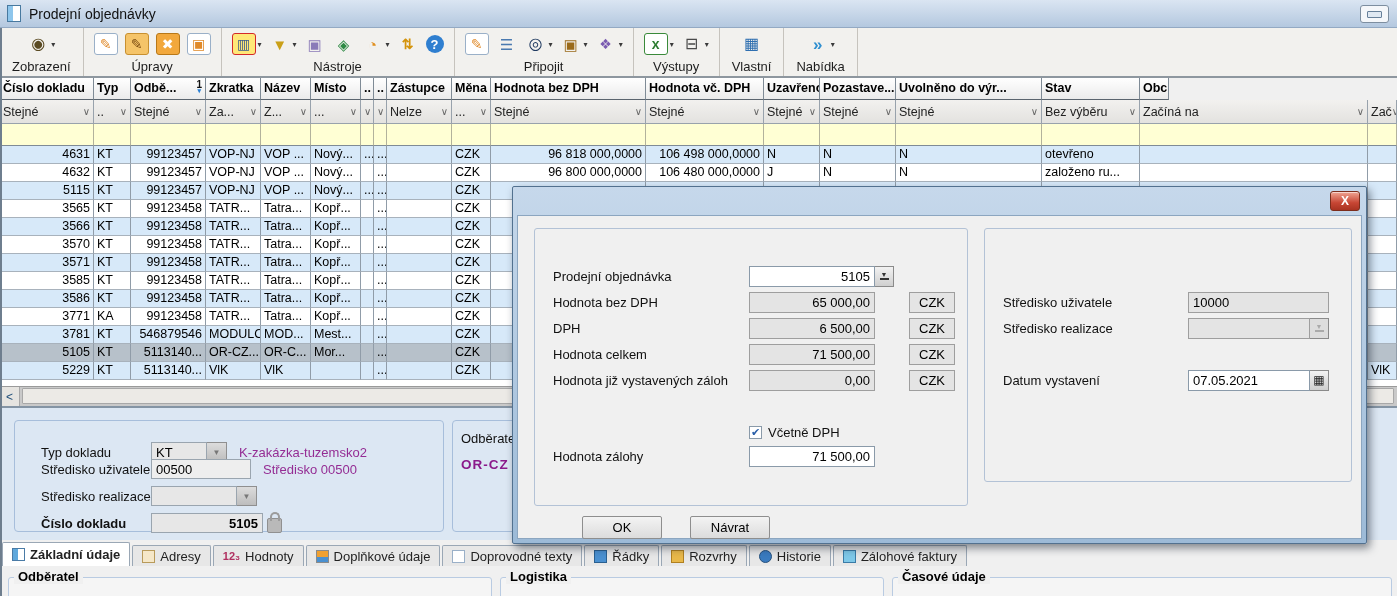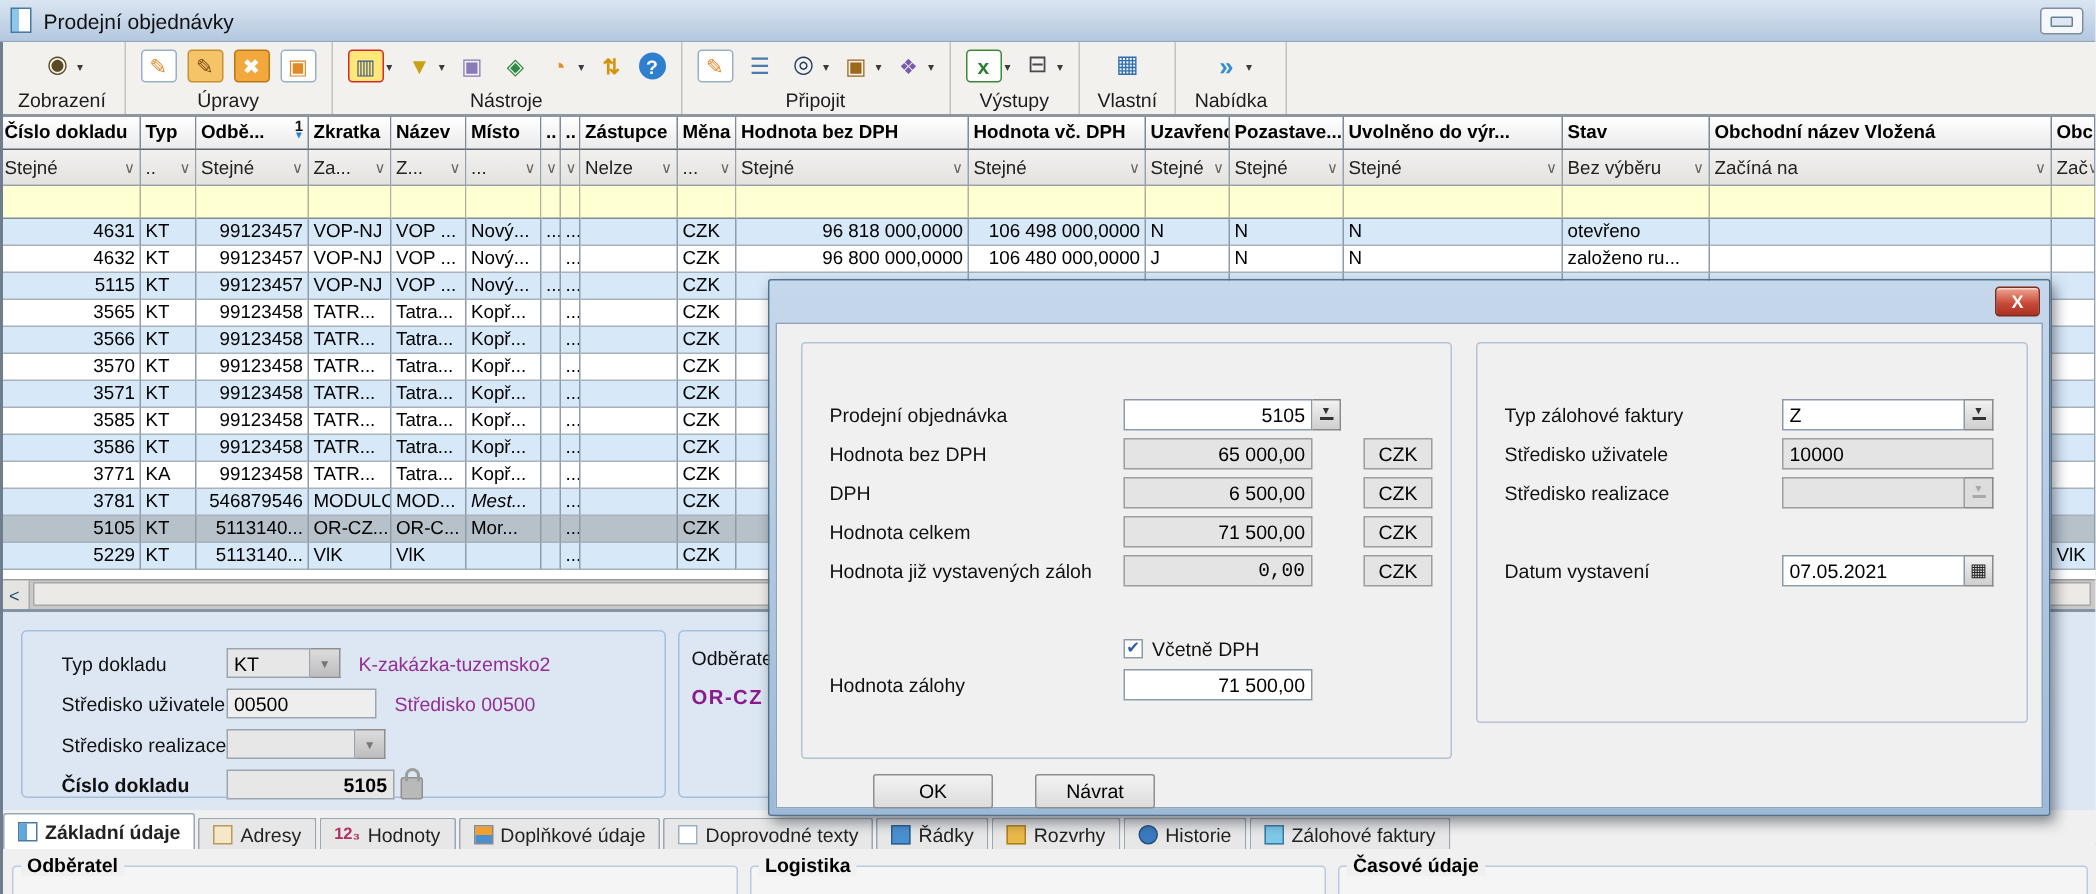--- a/index.html
+++ b/index.html
@@ -343,23 +343,20 @@
       </div>
       <div class="th" style="width: 76px;">
         <span>Pozastave...</span>
       </div>
       <div class="th" style="width: 146px;">
         <span>Uvolněno do výr...</span>
       </div>
       <div class="th" style="width: 98px;">
         <span>Stav</span>
       </div>
-      <div class="th" style="width: 228px;">
-        <span>Obchodní název Vložená</span>
-      </div>
       <div class="th" style="width: 29px;">
         <span>Obch</span>
       </div>
     </div>
   <div class="grow" id="tfilter">
       <div class="fc" style="width: 94px;">
         <span>Stejné</span>
         <span class="chev">∨</span>
       </div>
       <div class="fc" style="width: 37px;">
@@ -651,21 +648,21 @@
         <div class="td" style="width: 98px;"></div>
         <div class="td" style="width: 228px;"></div>
         <div class="td" style="width: 29px;"></div>
       </div>
       <div class="tr blue">
         <div class="td num" style="width: 94px;">3781</div>
         <div class="td" style="width: 37px;">KT</div>
         <div class="td num" style="width: 75px;">546879546</div>
         <div class="td" style="width: 55px;">MODULO</div>
         <div class="td" style="width: 50px;">MOD...</div>
-        <div class="td" style="width: 50px; font-style: italic;">Mest...</div>
+        <div class="td" style="width: 50px;">Mest...</div>
         <div class="td" style="width: 13px;"></div>
         <div class="td" style="width: 13px;">...</div>
         <div class="td" style="width: 65px;"></div>
         <div class="td" style="width: 39px;">CZK</div>
         <div class="td num" style="width: 155px;"></div>
         <div class="td num" style="width: 118px;"></div>
         <div class="td" style="width: 56px;"></div>
         <div class="td" style="width: 76px;"></div>
         <div class="td" style="width: 146px;"></div>
         <div class="td" style="width: 98px;"></div>
@@ -716,21 +713,21 @@
 </div>
 <div class="grid-gap"></div>
 
 <div id="hscroll">
   <div class="scroll-arrow">&lt;</div>
   <div class="scroll-thumb"></div>
 </div>
 
 <div id="panel">
   <div class="gbox" id="box-doc">
-      <div class="prow" style="top: 10px; left: 26px;">
+      <div class="prow" style="top: 20px; left: 26px;">
         <span class="plabel" style="flex-basis: 110px;">Typ dokladu</span>
         <div class="pfield" style="width: 56px;">KT</div>
         <div class="pbtn">▼</div>
         <span class="pdesc">K-zakázka-tuzemsko2</span>
       </div>
       <div class="prow" style="top: 37px; left: 26px;">
         <span class="plabel" style="flex-basis: 110px;">Středisko uživatele</span>
         <div class="pfield white" style="width: 100px;">00500</div>
         <span class="pdesc">Středisko 00500</span>
       </div>
@@ -822,38 +819,33 @@
           <div class="vbox num ro" style="width: 126px;">6 500,00</div>
           <div class="czk">CZK</div>
         </div>
         <div class="dlg-row" style="top: 114px;">
           <span class="dlabel">Hodnota celkem</span>
           <div class="vbox num ro" style="width: 126px;">71 500,00</div>
           <div class="czk">CZK</div>
         </div>
         <div class="dlg-row" style="top: 140px;">
           <span class="dlabel">Hodnota již vystavených záloh</span>
-          <div class="vbox num ro" style="width: 126px; font-family: Liberation Mono, monospace;">0,00</div>
+          <div class="vbox num ro" style="width: 126px;">0,00</div>
           <div class="czk">CZK</div>
         </div>
         <div class="dlg-row" style="top: 192px; left: 214px;">
           <span class="cb">✔</span>
           <span class="cblabel">Včetně DPH</span>
         </div>
         <div class="dlg-row" style="top: 216px;">
           <span class="dlabel">Hodnota zálohy</span>
           <div class="vbox num" style="width: 126px;">71 500,00</div>
         </div>
       </div>
     <div class="dgbox" id="dlg-right">
-        <div class="dlg-row" style="top: 36px;">
-          <span class="dlabel">Typ zálohové faktury</span>
-          <div class="vbox" style="width: 122px;">Z</div>
-          <div class="sbtn">▼<div class="bar"></div></div>
-        </div>
         <div class="dlg-row" style="top: 62px;">
           <span class="dlabel">Středisko uživatele</span>
           <div class="vbox ro" style="width: 141px;">10000</div>
         </div>
         <div class="dlg-row" style="top: 88px;">
           <span class="dlabel">Středisko realizace</span>
           <div class="vbox ro" style="width: 122px;"></div>
           <div class="sbtn disabled">▼<div class="bar"></div></div>
         </div>
         <div class="dlg-row" style="top: 140px;">

